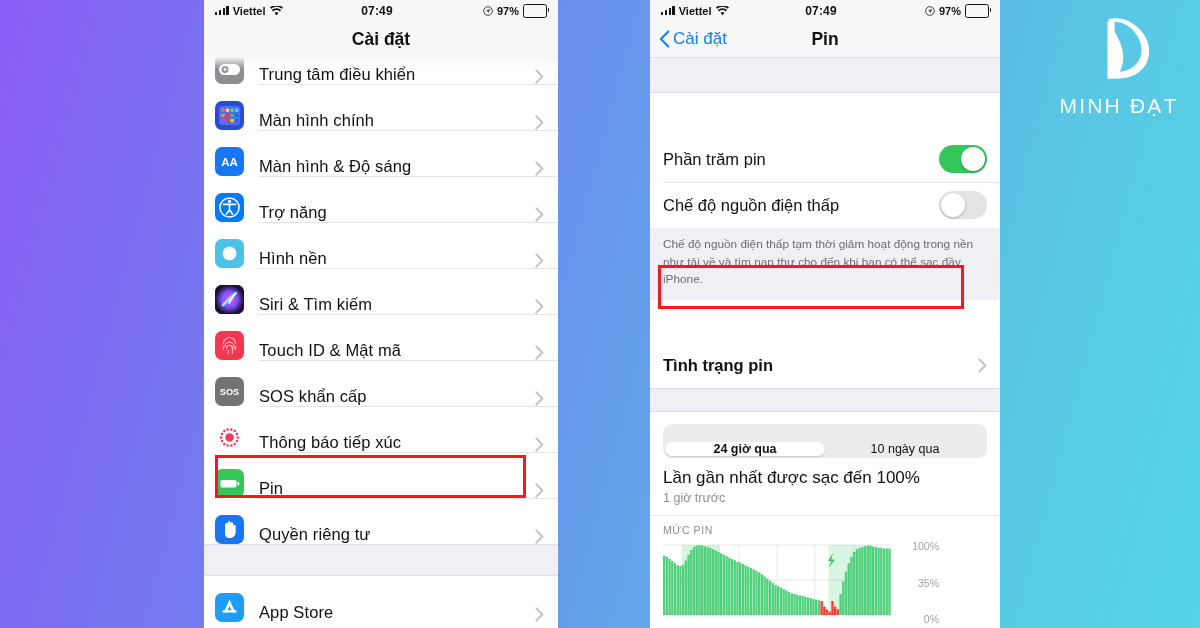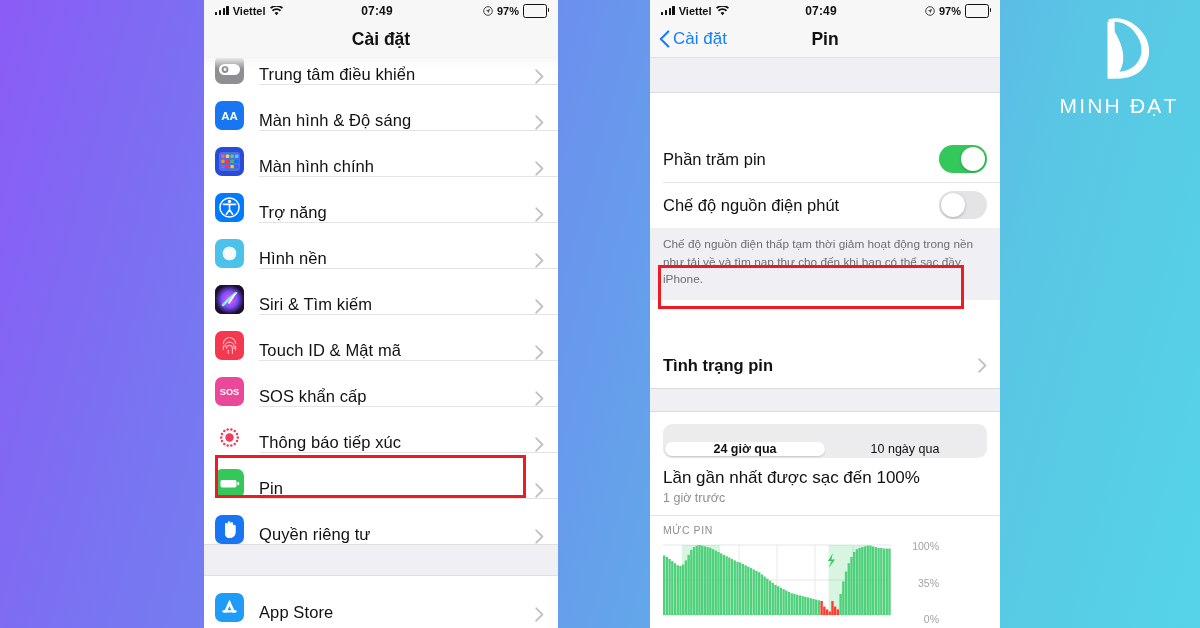--- a/index.html
+++ b/index.html
@@ -156,33 +156,20 @@
             </svg>
           </span>
           <span class="row-label">Trung tâm điều khiển</span>
           <span class="chev">
             <svg width="9" height="15" viewBox="0 0 9 15">
               <path d="M1.3 1.3 L7.4 7.5 L1.3 13.7" fill="none" stroke="#c2c2c5" stroke-width="1.9" stroke-linecap="round" stroke-linejoin="round"></path>
             </svg>
           </span>
         </div>
         <div class="row">
-          <span class="ico" style="background: rgb(24, 118, 242);">
-            <svg width="29" height="29" viewBox="0 0 29 29">
-              <text x="14.5" y="19" font-family="Liberation Sans, sans-serif" font-size="11.5" font-weight="bold" fill="#fff" text-anchor="middle">AA</text>
-            </svg>
-          </span>
-          <span class="row-label">Màn hình &amp; Độ sáng</span>
-          <span class="chev">
-            <svg width="9" height="15" viewBox="0 0 9 15">
-              <path d="M1.3 1.3 L7.4 7.5 L1.3 13.7" fill="none" stroke="#c2c2c5" stroke-width="1.9" stroke-linecap="round" stroke-linejoin="round"></path>
-            </svg>
-          </span>
-        </div>
-        <div class="row">
           <span class="ico" style="background: rgb(42, 75, 215);">
             <svg width="29" height="29" viewBox="0 0 29 29">
               <rect x="4" y="5" width="21" height="19" rx="3" fill="#4a6fe8"></rect>
               <rect x="6.2" y="7.5" width="3.4" height="3.4" rx="1" fill="#ff5f57"></rect>
               <rect x="10.8" y="7.5" width="3.4" height="3.4" rx="1" fill="#ffd34e"></rect>
               <rect x="15.399999999999999" y="7.5" width="3.4" height="3.4" rx="1" fill="#4cd964"></rect>
               <rect x="20" y="7.5" width="3.4" height="3.4" rx="1" fill="#5ac8fa"></rect>
               <rect x="6.2" y="12.7" width="3.4" height="3.4" rx="1" fill="#ff9500"></rect>
               <rect x="10.8" y="12.7" width="3.4" height="3.4" rx="1" fill="#ff2d55"></rect>
               <rect x="15.399999999999999" y="12.7" width="3.4" height="3.4" rx="1" fill="#34c759"></rect>
@@ -194,20 +181,33 @@
             </svg>
           </span>
           <span class="row-label">Màn hình chính</span>
           <span class="chev">
             <svg width="9" height="15" viewBox="0 0 9 15">
               <path d="M1.3 1.3 L7.4 7.5 L1.3 13.7" fill="none" stroke="#c2c2c5" stroke-width="1.9" stroke-linecap="round" stroke-linejoin="round"></path>
             </svg>
           </span>
         </div>
         <div class="row">
+          <span class="ico" style="background: rgb(24, 118, 242);">
+            <svg width="29" height="29" viewBox="0 0 29 29">
+              <text x="14.5" y="19" font-family="Liberation Sans, sans-serif" font-size="11.5" font-weight="bold" fill="#fff" text-anchor="middle">AA</text>
+            </svg>
+          </span>
+          <span class="row-label">Màn hình &amp; Độ sáng</span>
+          <span class="chev">
+            <svg width="9" height="15" viewBox="0 0 9 15">
+              <path d="M1.3 1.3 L7.4 7.5 L1.3 13.7" fill="none" stroke="#c2c2c5" stroke-width="1.9" stroke-linecap="round" stroke-linejoin="round"></path>
+            </svg>
+          </span>
+        </div>
+        <div class="row">
           <span class="ico" style="background: rgb(0, 122, 255);">
             <svg width="29" height="29" viewBox="0 0 29 29">
               <circle cx="14.5" cy="14.5" r="9.6" fill="none" stroke="#fff" stroke-width="1.5"></circle>
               <circle cx="14.5" cy="8.4" r="1.7" fill="#fff"></circle>
               <path d="M8.4 11.4 h12.2 M14.5 11.4 v5.2 M14.5 16.6 l-3.1 4.6 M14.5 16.6 l3.1 4.6" stroke="#fff" stroke-width="1.6" stroke-linecap="round" fill="none"></path>
             </svg>
           </span>
           <span class="row-label">Trợ năng</span>
           <span class="chev">
             <svg width="9" height="15" viewBox="0 0 9 15">
@@ -275,21 +275,21 @@
             </svg>
           </span>
           <span class="row-label">Touch ID &amp; Mật mã</span>
           <span class="chev">
             <svg width="9" height="15" viewBox="0 0 9 15">
               <path d="M1.3 1.3 L7.4 7.5 L1.3 13.7" fill="none" stroke="#c2c2c5" stroke-width="1.9" stroke-linecap="round" stroke-linejoin="round"></path>
             </svg>
           </span>
         </div>
         <div class="row">
-          <span class="ico" style="background: #ec4899;">
+          <span class="ico" style="background: #737373;">
             <svg width="29" height="29" viewBox="0 0 29 29">
               <text x="14.5" y="18.4" font-family="Liberation Sans, sans-serif" font-size="9.2" font-weight="bold" fill="#fff" text-anchor="middle">SOS</text>
             </svg>
           </span>
           <span class="row-label">SOS khẩn cấp</span>
           <span class="chev">
             <svg width="9" height="15" viewBox="0 0 9 15">
               <path d="M1.3 1.3 L7.4 7.5 L1.3 13.7" fill="none" stroke="#c2c2c5" stroke-width="1.9" stroke-linecap="round" stroke-linejoin="round"></path>
             </svg>
           </span>
@@ -415,21 +415,21 @@
     <div class="r-spacer"></div>
 
     <div class="r-group">
       <div class="r-row">
         <span class="r-label">Phần trăm pin</span>
         <span class="toggle on">
             <span class="knob"></span>
           </span>
       </div>
       <div class="r-row">
-        <span class="r-label">Chế độ nguồn điện phút</span>
+        <span class="r-label">Chế độ nguồn điện thấp</span>
         <span class="toggle off">
             <span class="knob"></span>
           </span>
       </div>
     </div>
 
     <div class="foot">Chế độ nguồn điện thấp tạm thời giảm hoạt động trong nền như tải về và tìm nạp thư cho đến khi bạn có thể sạc đầy iPhone.</div>
 
     <div class="r-group">
       <div class="r-row" style="height:45px">

